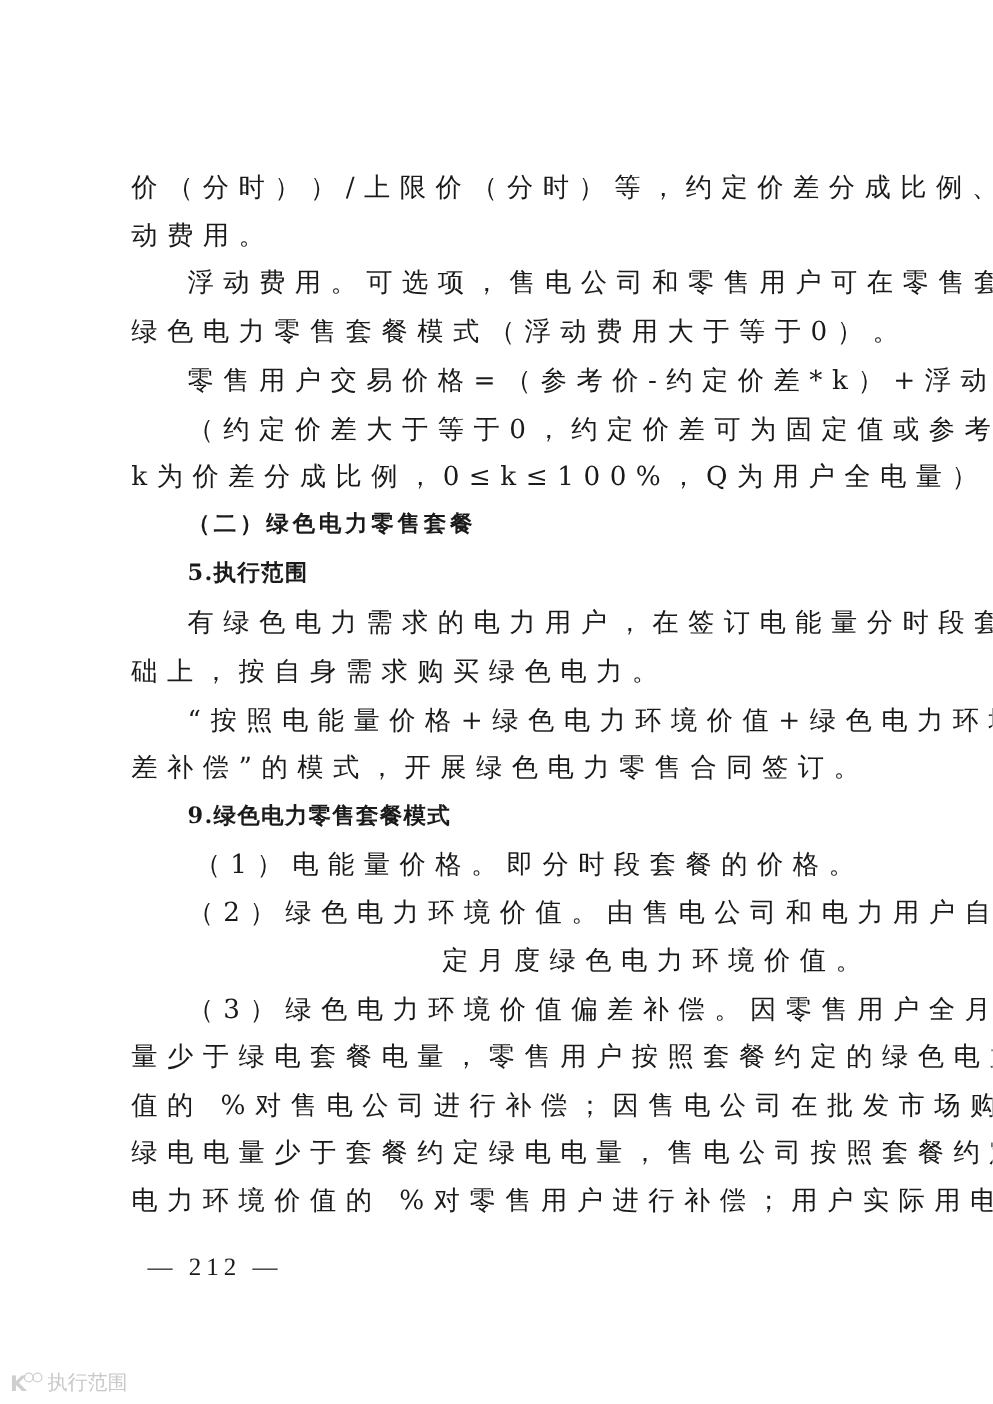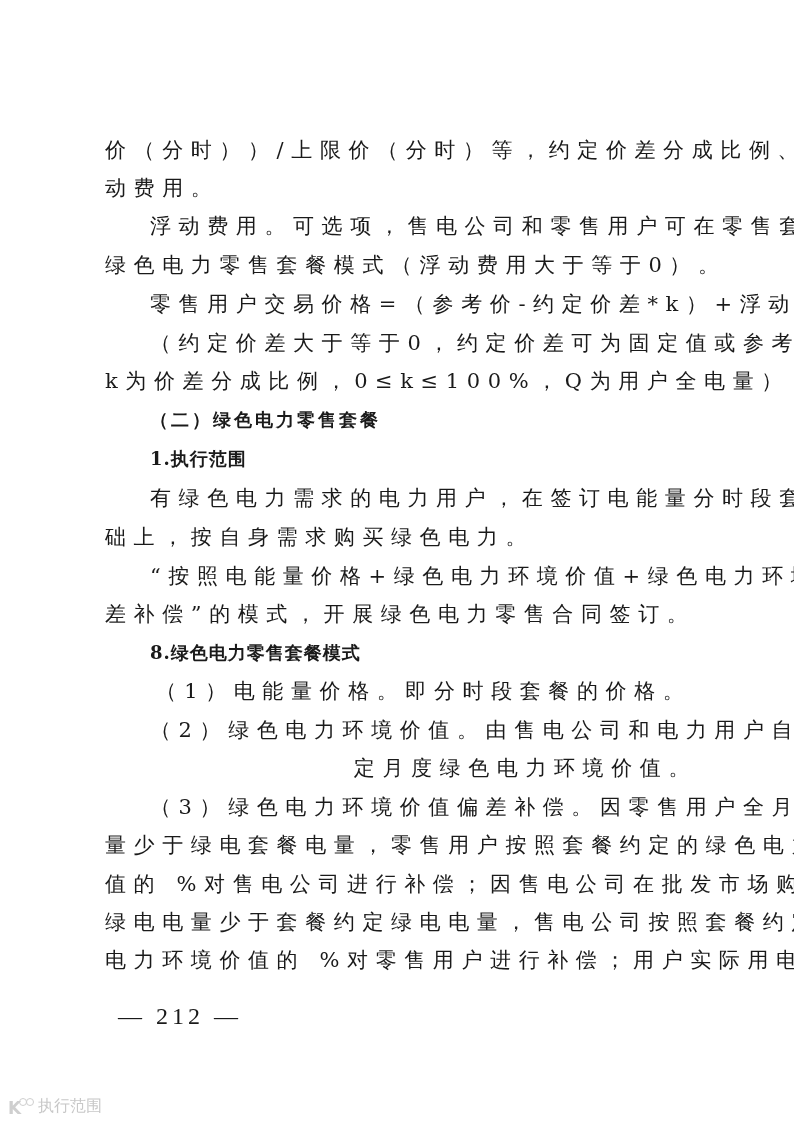--- a/index.html
+++ b/index.html
@@ -11,21 +11,21 @@
   .line {
     position: absolute; left: 105px; width: 592px;
     font-size: 21px; line-height: 28px; white-space: nowrap;
     letter-spacing: 7.6px;
   }
   .indent { left: 150px; width: 547px; }
   .heading { font-weight: bold; letter-spacing: 3px; font-size: 18px; }
   .heading.h2 { left: 150px; }
   .heading.h3 { left: 150px; letter-spacing: 1px; }
   .pageno {
-    position: absolute; left: 118px; top: 1003px; font-size: 24px; letter-spacing: 4px;
+    position: absolute; left: 118px; top: 1003px; font-size: 20px; letter-spacing: 4px;
     font-family: "Liberation Serif", serif;
   }
   .watermark {
     position: absolute; left: 8px; top: 1096px; font-size: 16px; color: #c8c8c8;
     font-family: "DejaVu Sans", sans-serif; display: flex; align-items: center; gap: 4px;
   }
   .wm-logo { width: 26px; height: 18px; position: relative; }
   .wm-logo .k { position: absolute; left: 0; top: 0; font-weight: bold; font-size: 17px; color: #cfcfcf; font-family: "DejaVu Sans", sans-serif; }
   .wm-logo .o1, .wm-logo .o2 { position: absolute; top: 0; width: 6px; height: 6px; border: 1.5px solid #cfcfcf; border-radius: 50%; }
   .wm-logo .o1 { left: 11px; } .wm-logo .o2 { left: 18px; }
@@ -36,26 +36,26 @@
 <div class="page">
   <div id="lines">
       <div class="line" style="top: 136px;">价（分时））/上限价（分时）等，约定价差分成比例、价格、浮</div>
       <div class="line" style="top: 174px;">动费用。</div>
       <div class="line indent" style="top: 212px;">浮动费用。可选项，售电公司和零售用户可在零售套餐约定</div>
       <div class="line" style="top: 251px;">绿色电力零售套餐模式（浮动费用大于等于0）。</div>
       <div class="line indent" style="top: 290px;">零售用户交易价格=（参考价-约定价差*k）+浮动费用/Q</div>
       <div class="line indent" style="top: 329px;">（约定价差大于等于0，约定价差可为固定值或参考价之差，</div>
       <div class="line" style="top: 367px;">k为价差分成比例，0≤k≤100%，Q为用户全电量）</div>
       <div class="line heading h2" style="top: 406px;">（二）绿色电力零售套餐</div>
-      <div class="line heading h3" style="top: 445px;">1.执行范围</div>
+      <div class="line heading h3" style="top: 445px;">5.执行范围</div>
       <div class="line indent" style="top: 484px;">有绿色电力需求的电力用户，在签订电能量分时段套餐的基</div>
       <div class="line" style="top: 523px;">础上，按自身需求购买绿色电力。</div>
       <div class="line indent" style="top: 562px;">“按照电能量价格+绿色电力环境价值+绿色电力环境价值偏</div>
       <div class="line" style="top: 600px;">差补偿”的模式，开展绿色电力零售合同签订。</div>
-      <div class="line heading h3" style="top: 639px;">8.绿色电力零售套餐模式</div>
+      <div class="line heading h3" style="top: 639px;">9.绿色电力零售套餐模式</div>
       <div class="line indent" style="top: 677px; text-align: center;">（1）电能量价格。即分时段套餐的价格。</div>
       <div class="line indent" style="top: 716px;">（2）绿色电力环境价值。由售电公司和电力用户自行协商确</div>
       <div class="line" style="top: 754px; text-align: right;">定月度绿色电力环境价值。</div>
       <div class="line indent" style="top: 793px;">（3）绿色电力环境价值偏差补偿。因零售用户全月实际用电</div>
       <div class="line" style="top: 831px;">量少于绿电套餐电量，零售用户按照套餐约定的绿色电力环境价</div>
       <div class="line" style="top: 870px;">值的    %对售电公司进行补偿；因售电公司在批发市场购买的</div>
       <div class="line" style="top: 908px;">绿电电量少于套餐约定绿电电量，售电公司按照套餐约定的绿色</div>
       <div class="line" style="top: 946px;">电力环境价值的    %对零售用户进行补偿；用户实际用电量和</div>
     </div>
   <div class="pageno">— 212 —</div>

